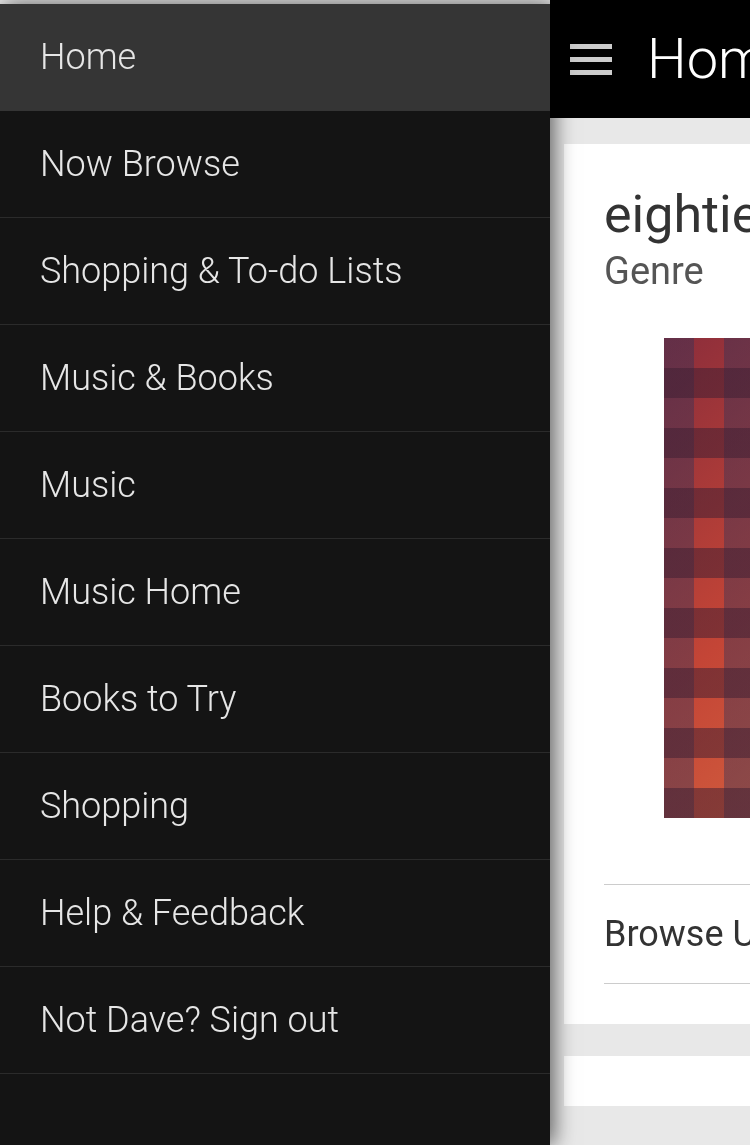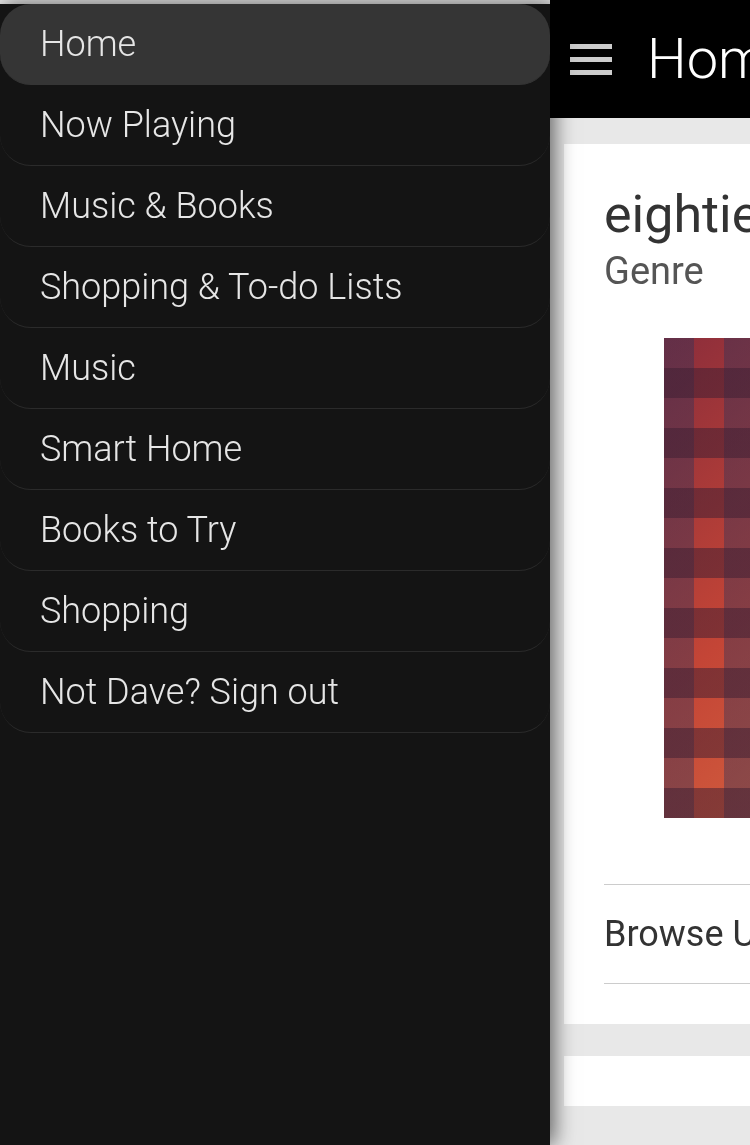--- a/index.html
+++ b/index.html
@@ -110,27 +110,26 @@
       position: absolute;
       top: 4px;
       left: 0;
       width: 550px;
       height: 1141px;
       background: #141414;
       z-index: 10;
       box-shadow: 4px 0 20px rgba(0,0,0,0.6);
     }
     .sidebar-item {
-      padding: 19px 40px;
+      padding: 32px 40px;
       color: #e6e6e6;
       font-size: 36px;
       font-weight: 300;
       border-bottom: 1px solid #2b2b2b;
       cursor: pointer;
-      border-radius: 31px;
     }
     .sidebar-item.active {
       background: #353535;
       border-bottom: 1px solid #353535;
     }
   </style>
 </head>
 <body>
 
 <div class="main-content">
@@ -150,36 +149,39 @@
     <div class="browse-link">Browse Un</div>
   </div>
   <div class="second-card"></div>
 </div>
 
 <div class="sidebar">
   <div class="sidebar-item active">
     <span>Home</span>
   </div>
   <div class="sidebar-item">
-    <span>Now Playing</span>
+    <span>Now Browse</span>
+  </div>
+  <div class="sidebar-item">
+    <span>Shopping &amp; To-do Lists</span>
   </div>
   <div class="sidebar-item">
     <span>Music &amp; Books</span>
   </div>
   <div class="sidebar-item">
-    <span>Shopping &amp; To-do Lists</span>
-  </div>
-  <div class="sidebar-item">
     <span>Music</span>
   </div>
   <div class="sidebar-item">
-    <span>Smart Home</span>
+    <span>Music Home</span>
   </div>
   <div class="sidebar-item">
     <span>Books to Try</span>
   </div>
   <div class="sidebar-item">
     <span>Shopping</span>
   </div>
   <div class="sidebar-item">
+    <span>Help &amp; Feedback</span>
+  </div>
+  <div class="sidebar-item">
     <span>Not Dave? Sign out</span>
   </div>
 </div>
 
 </body></html>

